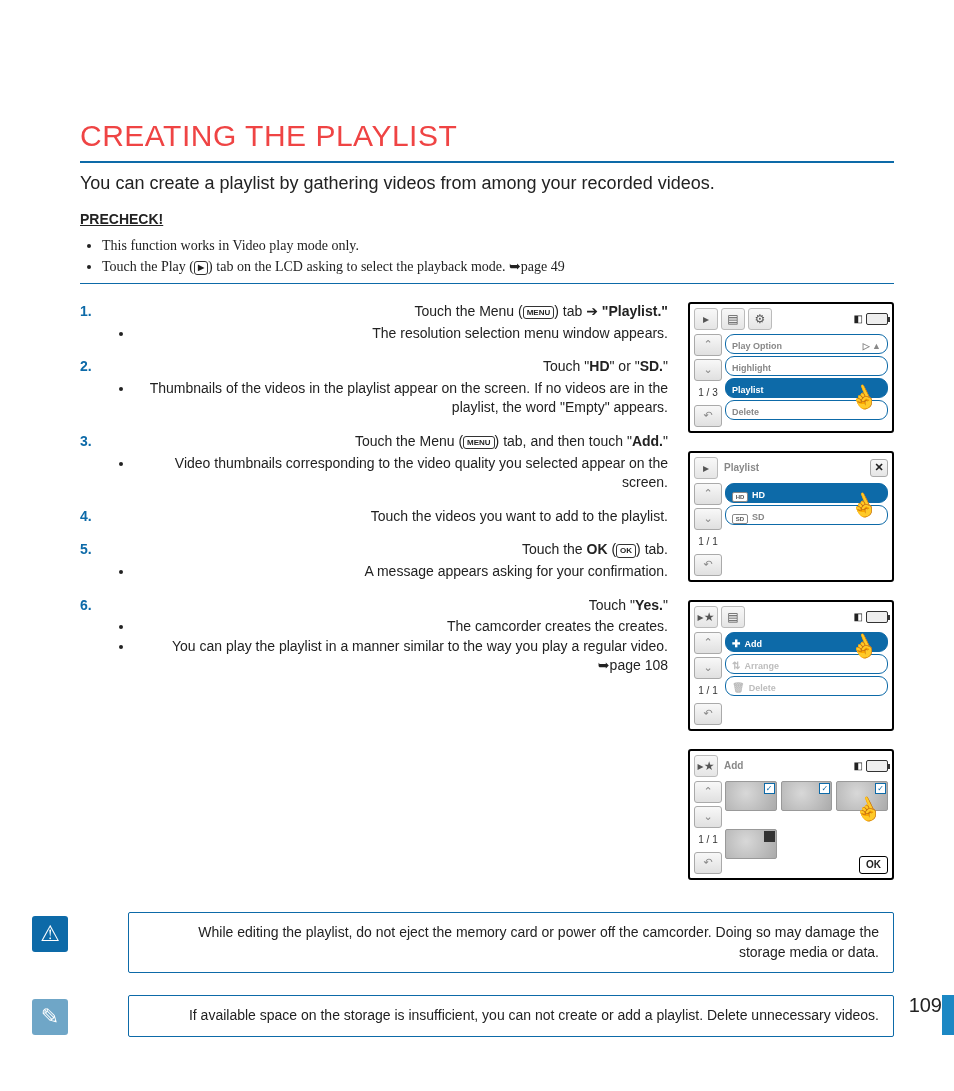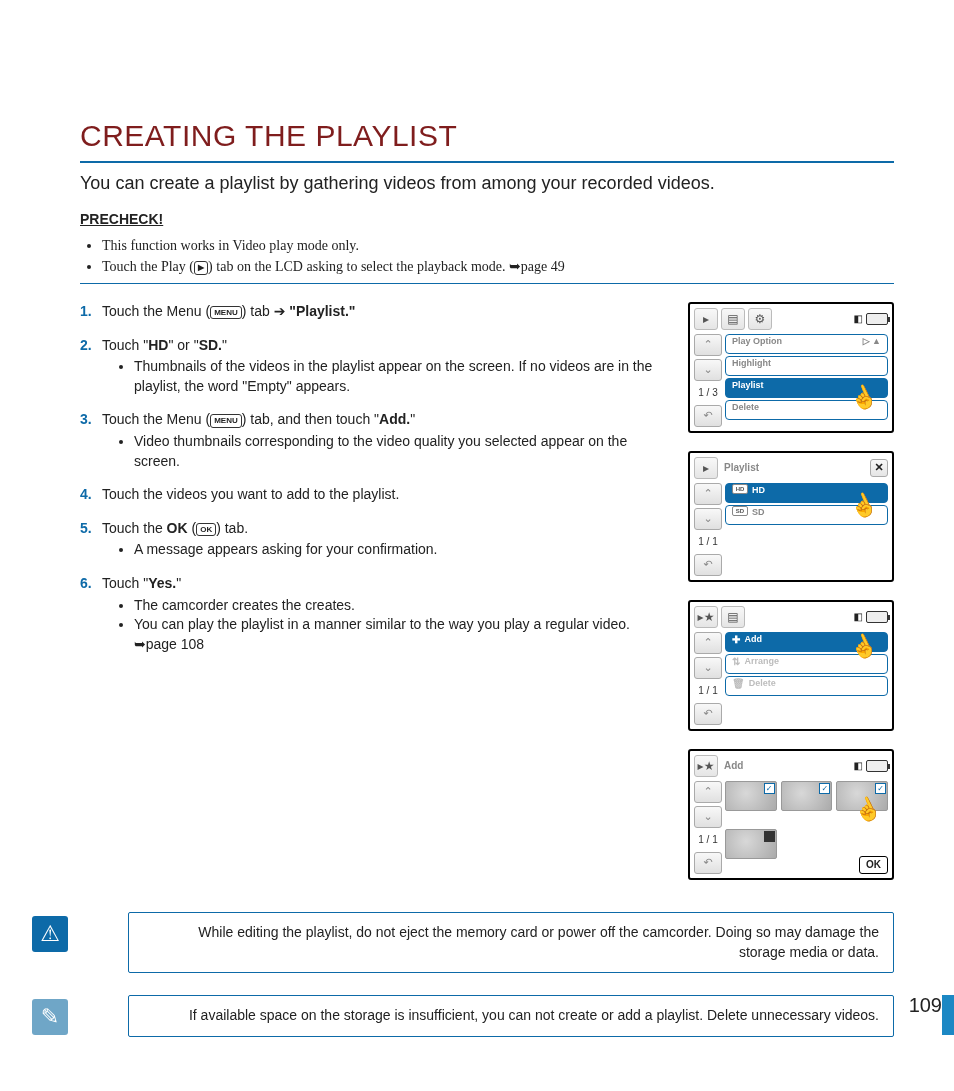--- a/index.html
+++ b/index.html
@@ -1,42 +1,42 @@
 <!DOCTYPE html>
 <html><head>
 <meta charset="utf-8">
 <style>
   * { box-sizing: border-box; margin: 0; padding: 0; }
   body { font-family: Arial, Helvetica, sans-serif; background: #fff; color: #222; width: 954px; height: 1091px; position: relative; padding: 115px 60px 40px 80px; font-size: 14px; line-height: 1.4; }
-  .title { color: #7f1d1d; font-size: 30px; font-weight: 400; letter-spacing: 0.5px; border-bottom: 2px solid #0d6aa8; padding-bottom: 4px; margin-bottom: 8px; }
+  .title { color: #ef4444; font-size: 30px; font-weight: 400; letter-spacing: 0.5px; border-bottom: 2px solid #0d6aa8; padding-bottom: 4px; margin-bottom: 8px; }
   .intro { font-size: 18px; margin-bottom: 14px; }
   .precheck { font-weight: bold; text-decoration: underline; margin-bottom: 6px; }
   ul.precheck-list { list-style: disc; padding-left: 22px; font-size: 14px; margin-bottom: 2px; }
   ul.precheck-list li { margin-bottom: 2px; font-family: Liberation Serif, serif; }
   .hr-blue { border: none; border-top: 1.5px solid #0d6aa8; margin: 6px 0 18px 0; }
   .columns { display: flex; gap: 20px; }
-  .left { flex: 1; }
+  .left { flex: 1; text-align: right; }
   .right { width: 206px; display: flex; flex-direction: column; gap: 18px; }
   ol.steps { list-style: none; counter-reset: step; padding-left: 22px; }
   ol.steps > li { position: relative; margin-bottom: 14px; }
   ol.steps > li::before { counter-increment: step; content: counter(step) "."; position: absolute; left: -22px; color: #0d6aa8; font-weight: bold; }
   ol.steps ul { list-style: disc; padding-left: 32px; margin-top: 2px; }
   .bold { font-weight: bold; }
   .menu-chip { display: inline-block; font-size: 8px; border: 1px solid #333; border-radius: 3px; padding: 0 3px; vertical-align: 1px; font-weight: bold; }
   .ok-chip { display: inline-block; font-size: 8px; border: 1px solid #333; border-radius: 3px; padding: 0 3px; vertical-align: 1px; font-weight: bold; }
 
   
   .panel { border: 2px solid #000; border-radius: 3px; background: #fff; padding: 2px; position: relative; }
   .panel-top { display: flex; gap: 3px; align-items: center; background: #fff; padding: 2px; }
   .panel-body { display: flex; gap: 3px; padding: 2px 2px 2px 2px; }
   .nav-col { display: flex; flex-direction: column; gap: 3px; width: 28px; }
   .nav-btn { border: 1px solid #aaa; border-radius: 3px; background: linear-gradient(#f8f8f8,#e0e0e0); height: 22px; display: flex; align-items: center; justify-content: center; font-size: 11px; color: #888; }
   .nav-page { height: 18px; border: none; background: none; font-size: 10px; font-weight: normal; color: #333; }
   .rows-col { flex: 1; display: flex; flex-direction: column; gap: 2px; }
-  .row-item { border: 1.5px solid #0d6aa8; border-radius: 4px; height: 20px; font-size: 9px; font-weight: bold; color: #888; text-shadow: 0 0 1px #fff; display: flex; align-items: flex-start; padding: 0 6px; gap: 4px; }
+  .row-item { border: 1.5px solid #0d6aa8; border-radius: 9px; height: 20px; font-size: 9px; font-weight: bold; color: #888; text-shadow: 0 0 1px #fff; display: flex; align-items: flex-end; padding: 0 6px; gap: 4px; }
   .row-item.selected { background: #0d6aa8; color: #fff; text-shadow: none; }
   .row-item.dim { color: #bdbdbd; }
   .close-x { width: 18px; height: 18px; border: 1px solid #aaa; border-radius: 3px; background: linear-gradient(#f8f8f8,#e5e5e5); display: flex; align-items: center; justify-content: center; font-size: 11px; font-weight: bold; margin-left: auto; }
   .panel-title { font-size: 10px; font-weight: bold; color: #888; text-shadow: 0 1px 0 #fff; margin-left: 3px; }
   .top-icon { width: 24px; height: 22px; border: 1px solid #bbb; border-radius: 3px; background: linear-gradient(#f8f8f8,#e5e5e5); display: flex; align-items: center; justify-content: center; font-size: 12px; color: #555; }
   .battery { margin-left: auto; display: flex; align-items: center; gap: 3px; font-size: 10px; }
   .batt-icon { width: 22px; height: 12px; border: 1px solid #333; border-radius: 2px; position: relative; background: #eee; }
   .batt-icon::after { content:""; position:absolute; right:-3px; top:3px; width:2px; height:5px; background:#333; }
   .hand { position: absolute; width: 30px; height: 30px; pointer-events: none; }
   .hand::before { content: "☝"; font-size: 22px; color: #b89a77; display: block; transform: rotate(-25deg); }
@@ -71,20 +71,23 @@
     <span>Touch the Play (</span><span class="menu-chip">▶</span><span>) tab on the LCD asking to select the playback mode. </span>➥<span>page 49</span>
   </li>
 </ul>
 <hr class="hr-blue">
 
 <div class="columns">
   <div class="left">
     <ol class="steps">
       <li>
         <span>Touch the Menu (</span><span class="menu-chip">MENU</span><span>) tab </span><span>➔</span><span class="bold"> "Playlist."</span>
+        <ul>
+            <li>The resolution selection menu window appears.</li>
+          </ul>
       </li>
       <li>
         <span>Touch "</span><span class="bold">HD</span><span>" or "</span><span class="bold">SD.</span><span>"</span>
         <ul>
             <li>Thumbnails of the videos in the playlist appear on the screen. If no videos are in the playlist, the word "Empty" appears.</li>
           </ul>
       </li>
       <li>
         <span>Touch the Menu (</span><span class="menu-chip">MENU</span><span>) tab, and then touch "</span><span class="bold">Add.</span><span>"</span>
         <ul>

